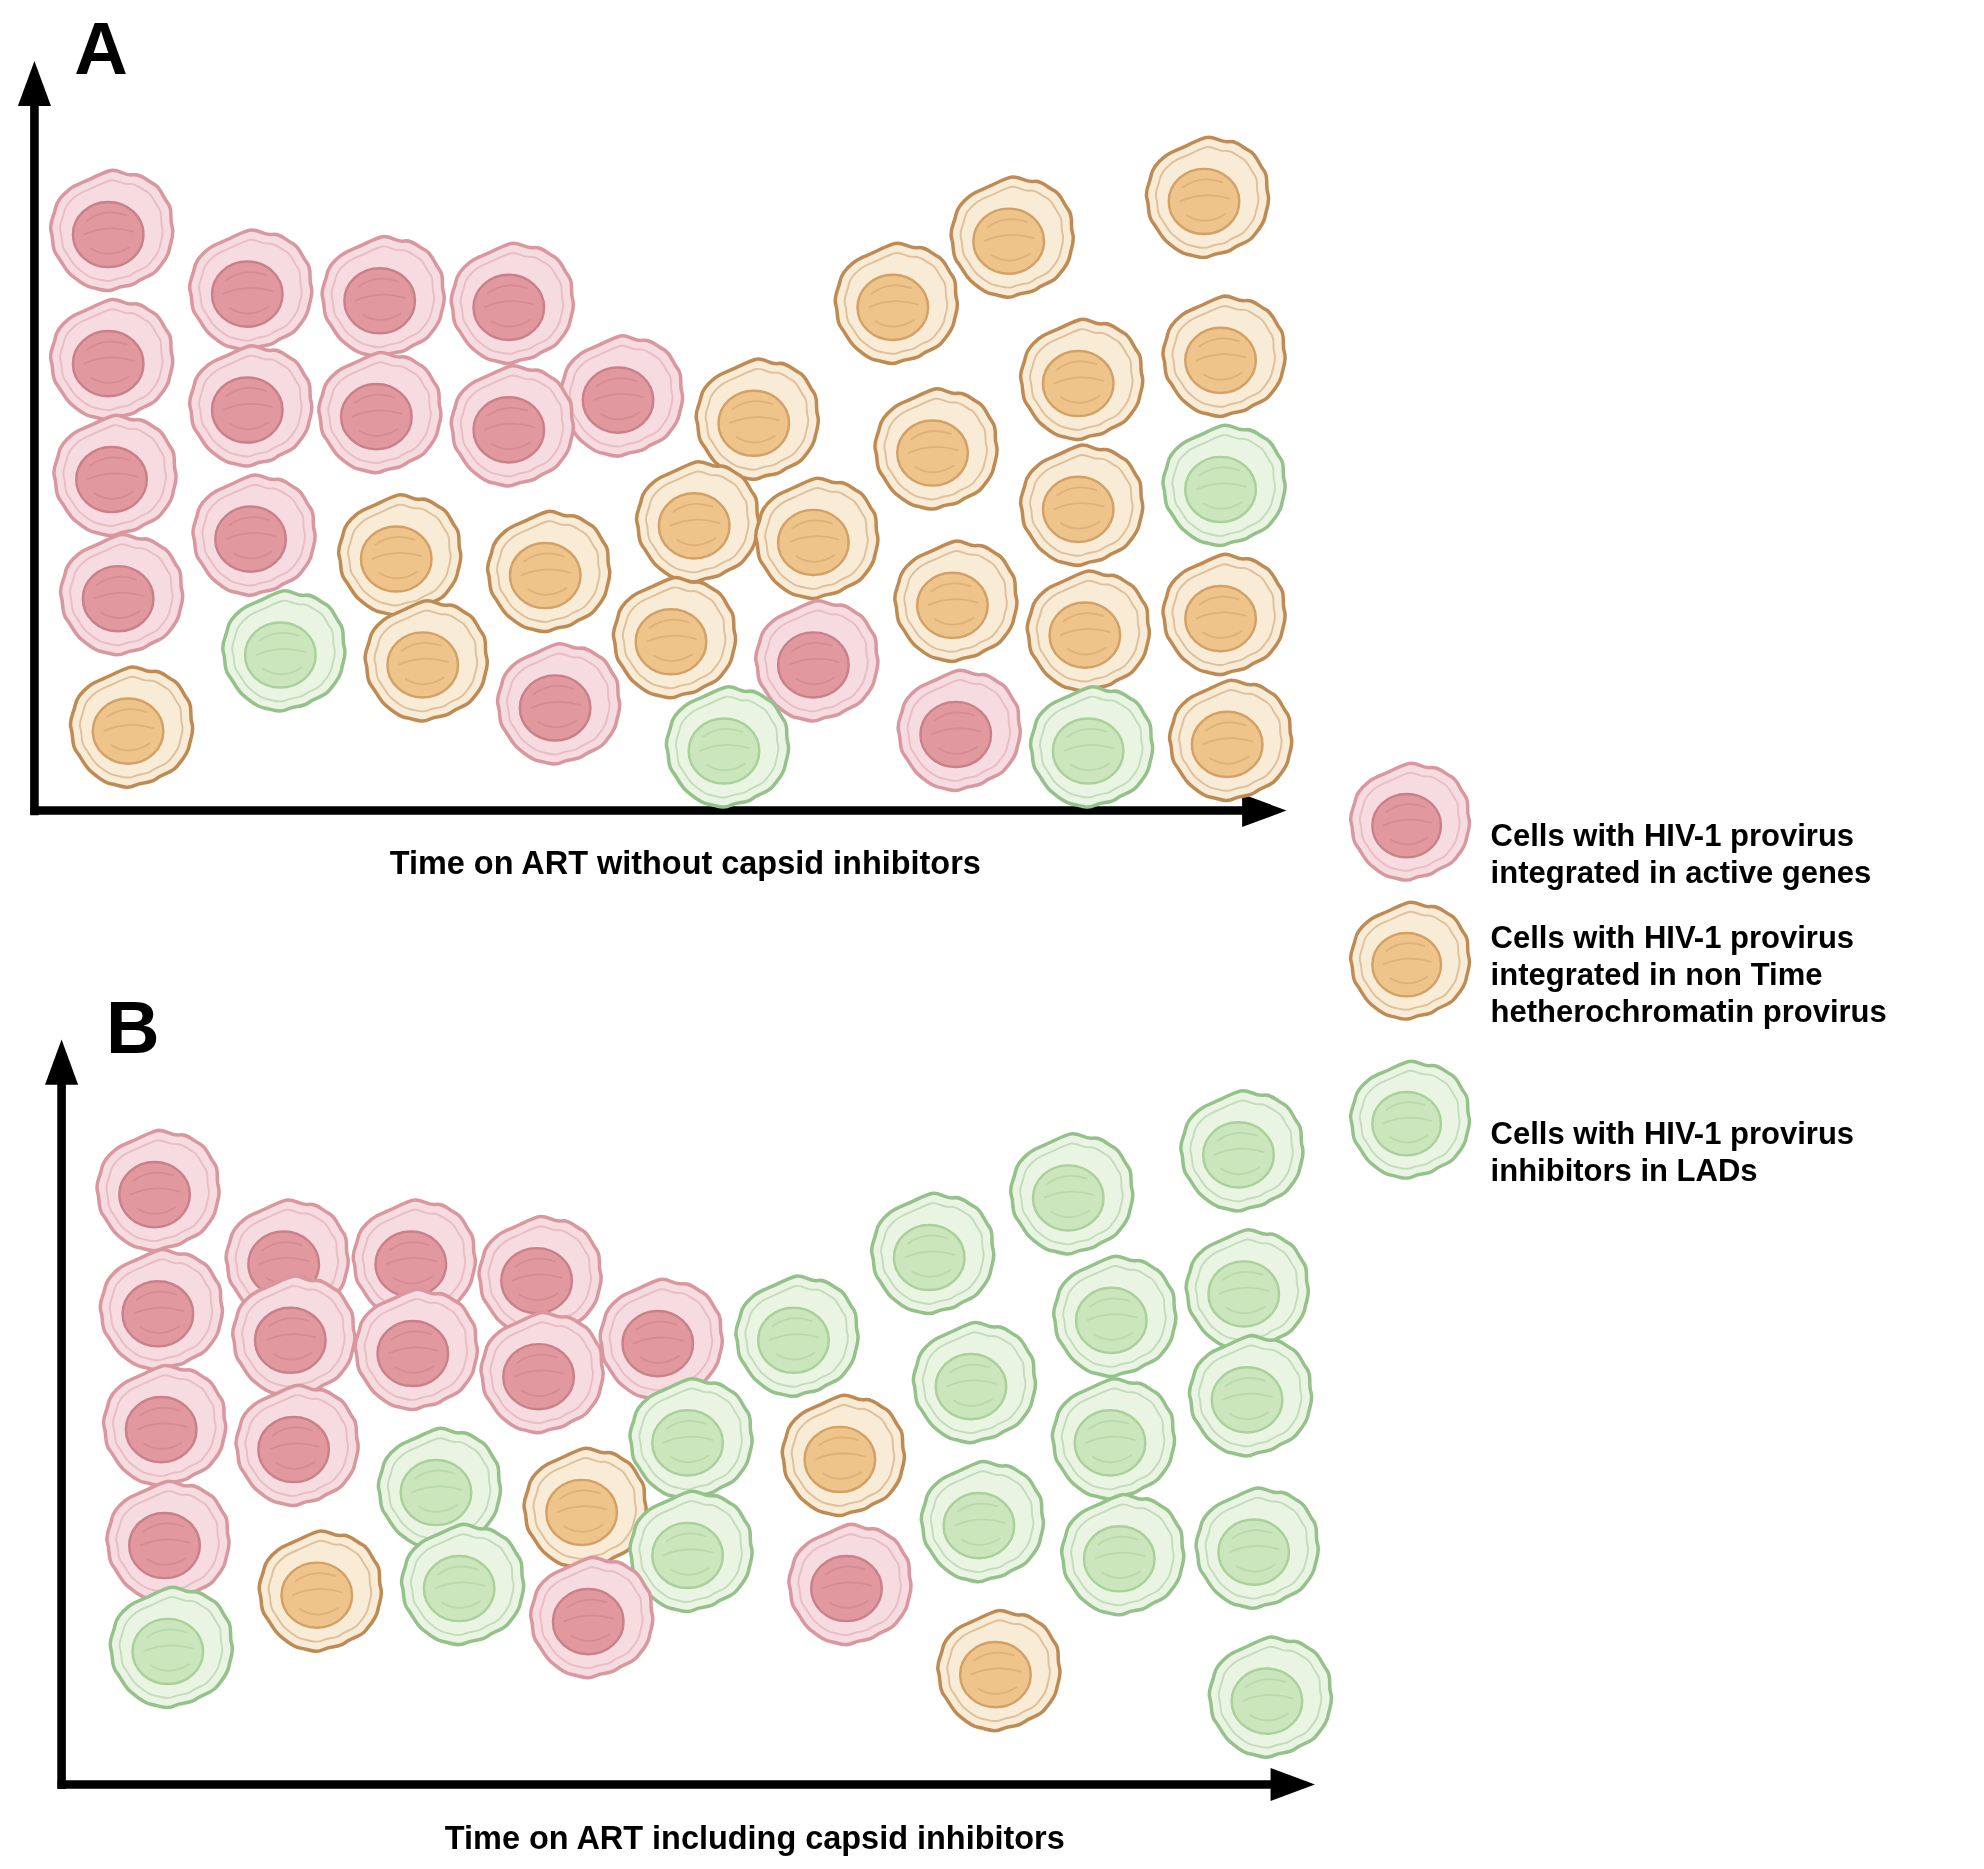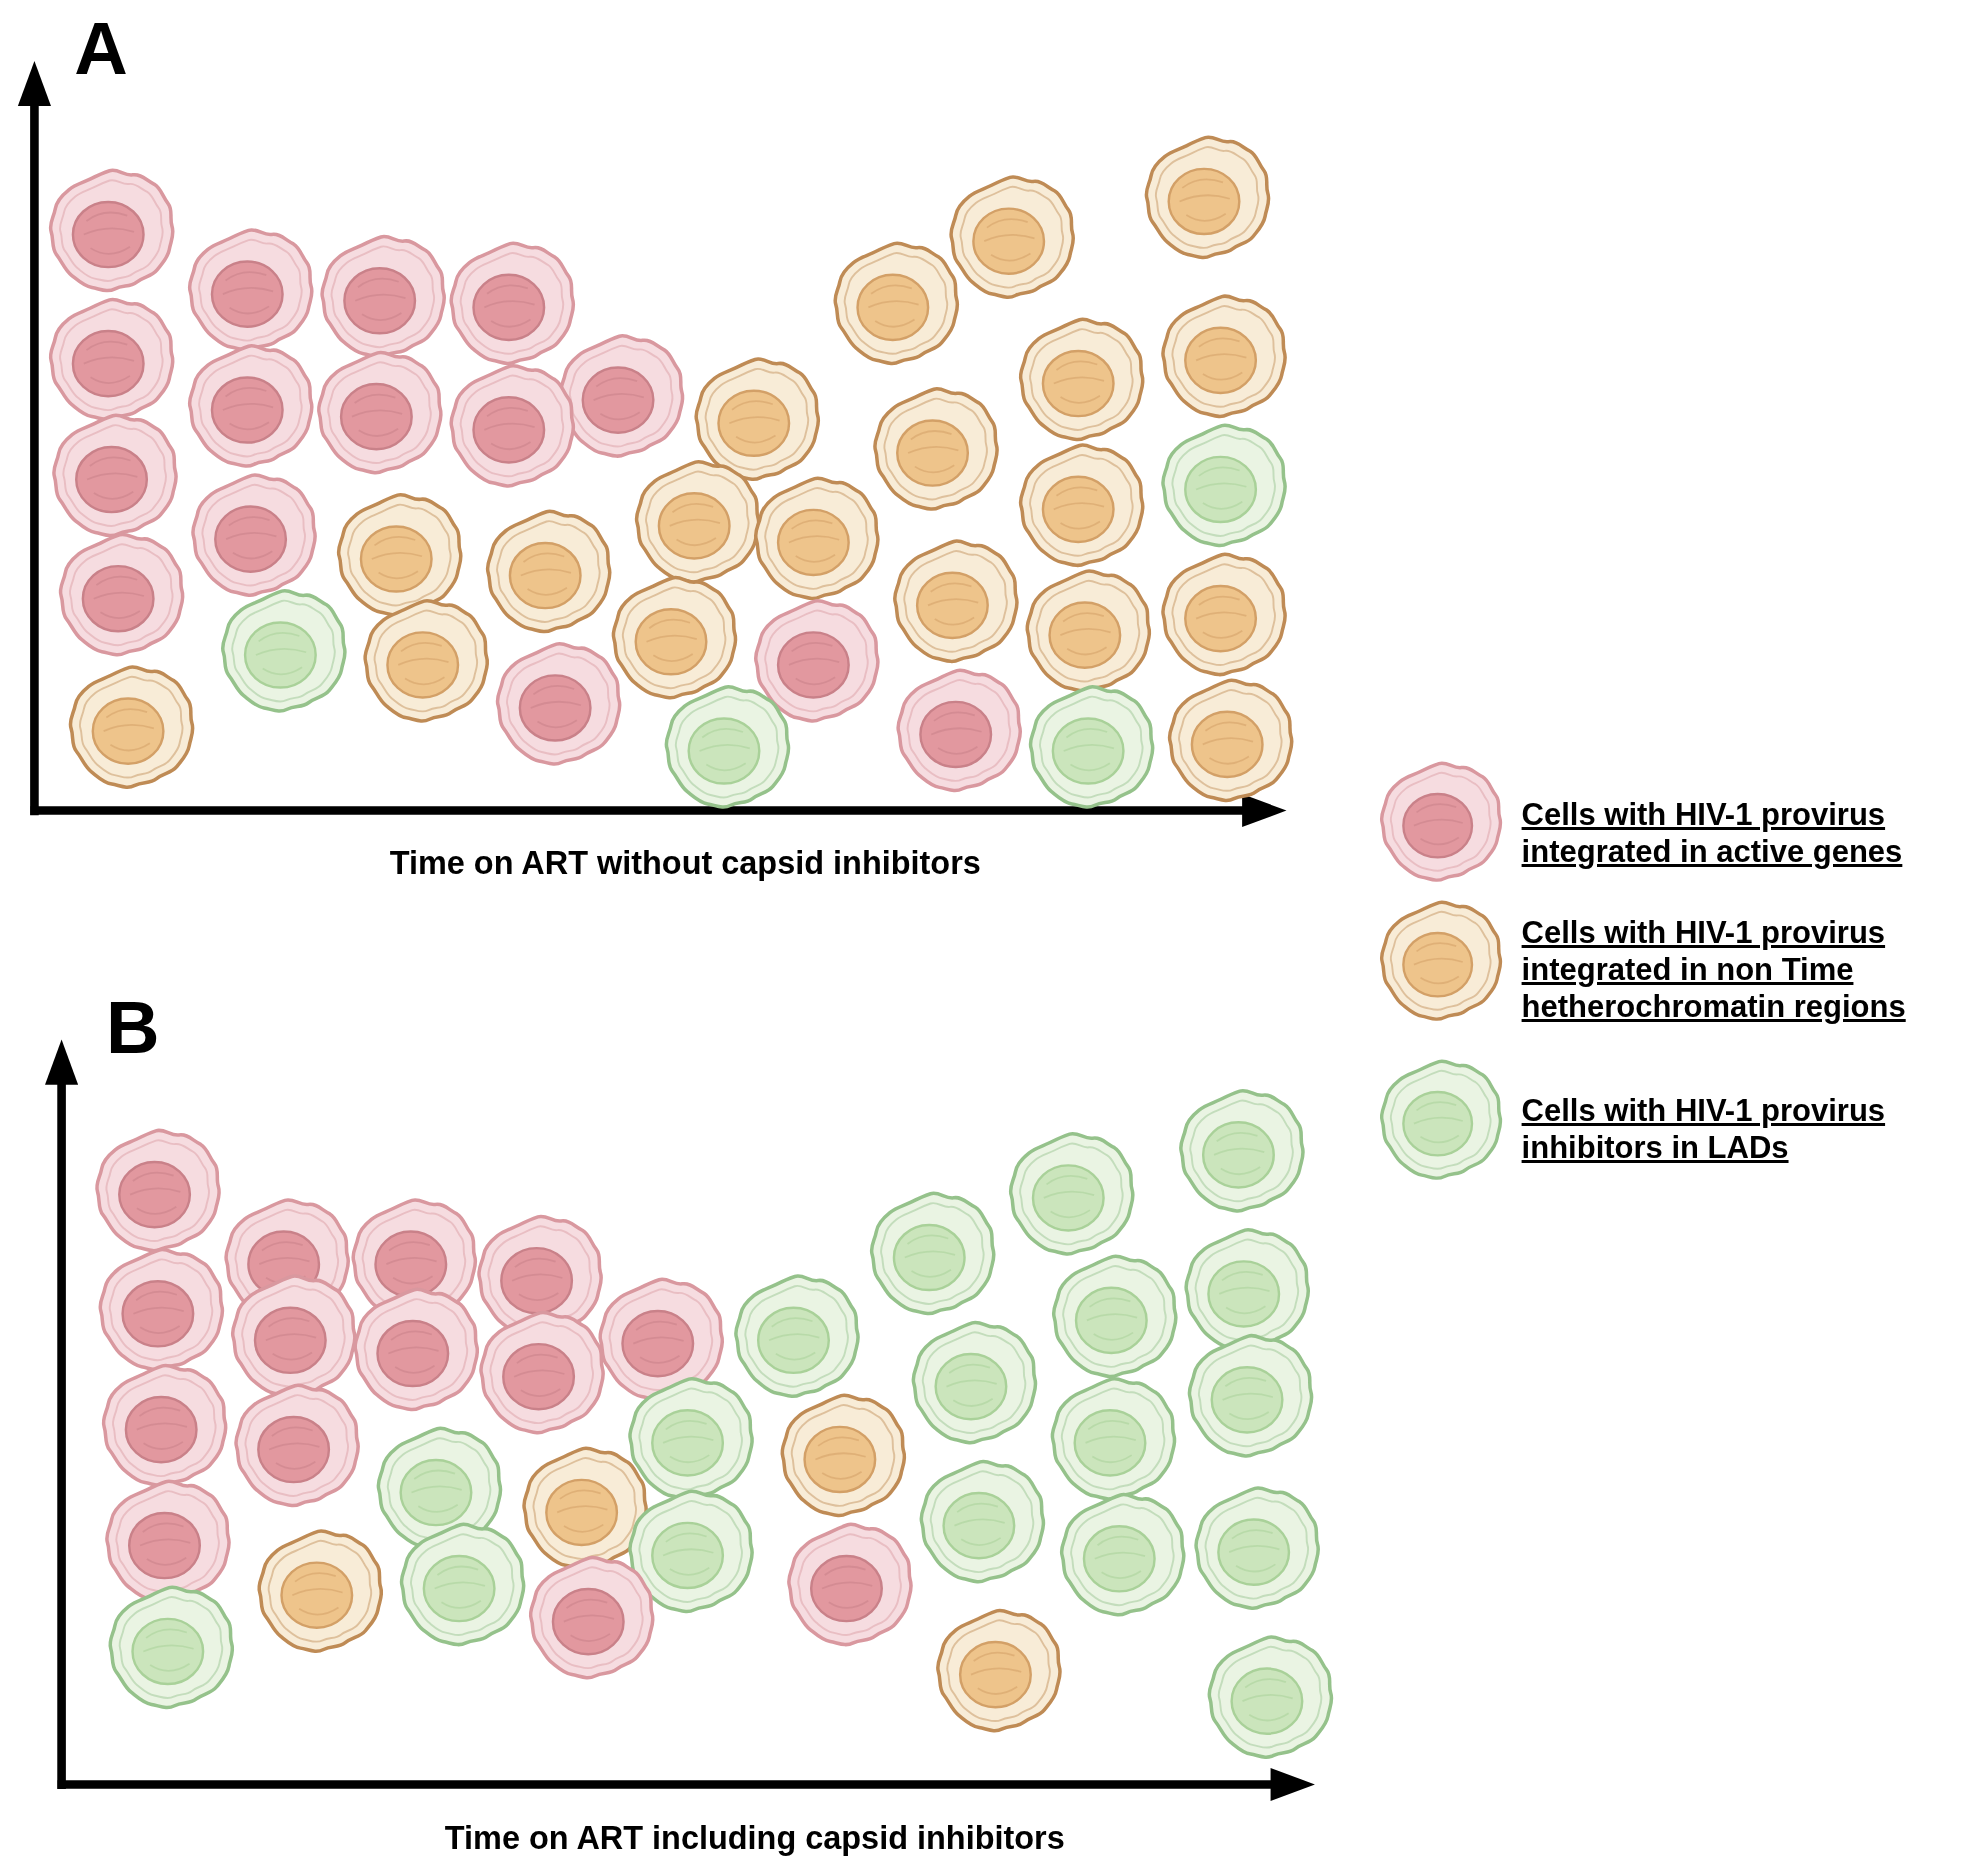--- a/index.html
+++ b/index.html
@@ -22,21 +22,21 @@
   .nucleus-lines{fill:none;stroke:var(--nucstroke);stroke-width:1.3;opacity:.55;}
 
   .cell-active{--body:var(--active-body);--outline:var(--active-outline);
                --nuc:var(--active-nucleus);--nucstroke:var(--active-nucleus_stroke);}
   .cell-nonlad{--body:var(--nonlad-body);--outline:var(--nonlad-outline);
                --nuc:var(--nonlad-nucleus);--nucstroke:var(--nonlad-nucleus_stroke);}
   .cell-lad{--body:var(--lad-body);--outline:var(--lad-outline);
             --nuc:var(--lad-nucleus);--nucstroke:var(--lad-nucleus_stroke);}
 
   
-  .legend-entry{position:absolute;left:1373px;display:flex;align-items:center;text-decoration:underline;}
+  .legend-entry{position:absolute;left:1342px;display:flex;align-items:flex-end;}
   .legend-swatch{flex:0 0 auto;}
   .legend-text{margin-left:16.6px;font-size:31px;font-weight:bold;color:#000000;line-height:37px;white-space:nowrap;}
   #legend-entry-active{top:755px;}
   #legend-entry-active .legend-text{padding-top:20.5px;}
   #legend-entry-nonlad{top:894px;}
   #legend-entry-nonlad .legend-text{padding-top:14px;}
   #legend-entry-lad{top:1053px;}
   #legend-entry-lad .legend-text{padding-top:15px;}
 </style>
 </head>
@@ -165,21 +165,21 @@
     </div>
   </div>
 
   <div class="legend-entry" id="legend-entry-nonlad">
     <svg class="legend-swatch" width="132" height="136" viewBox="0 0 100 100">
       <use href="#cell-shape" class="cell-nonlad"></use>
     </svg>
     <div class="legend-text">
       <div>Cells with HIV-1 provirus</div>
       <div>integrated in  non Time</div>
-      <div>hetherochromatin regions</div>
+      <div>hetherochromatin provirus</div>
     </div>
   </div>
 
   <div class="legend-entry" id="legend-entry-lad">
     <svg class="legend-swatch" width="132" height="136" viewBox="0 0 100 100">
       <use href="#cell-shape" class="cell-lad"></use>
     </svg>
     <div class="legend-text">
       <div>Cells with HIV-1 provirus</div>
       <div>inhibitors in LADs</div>

